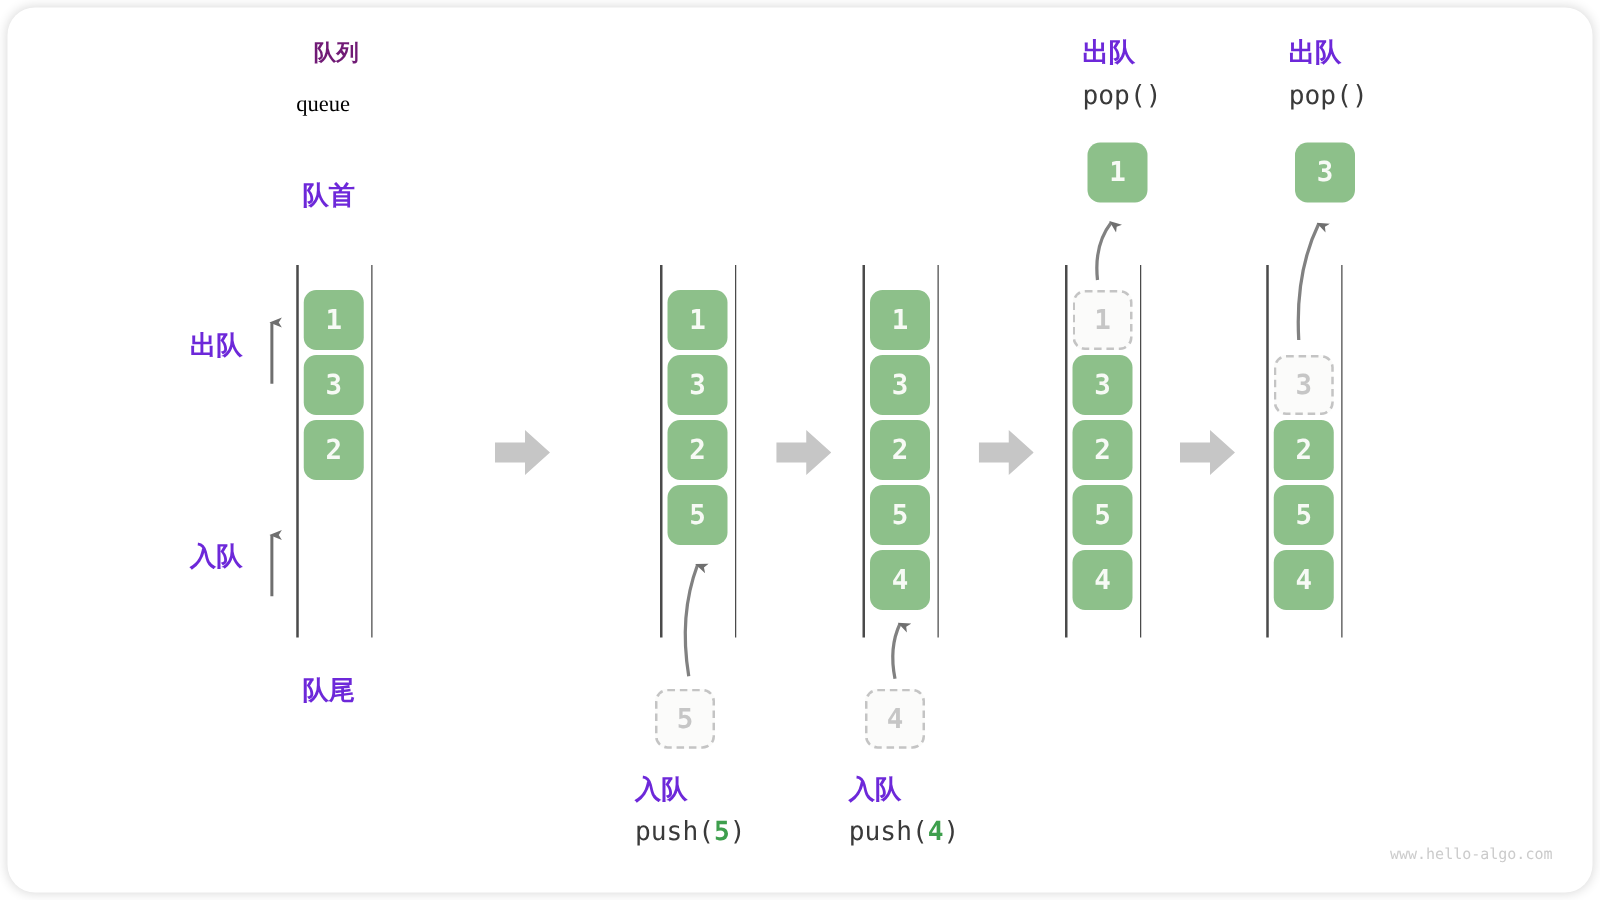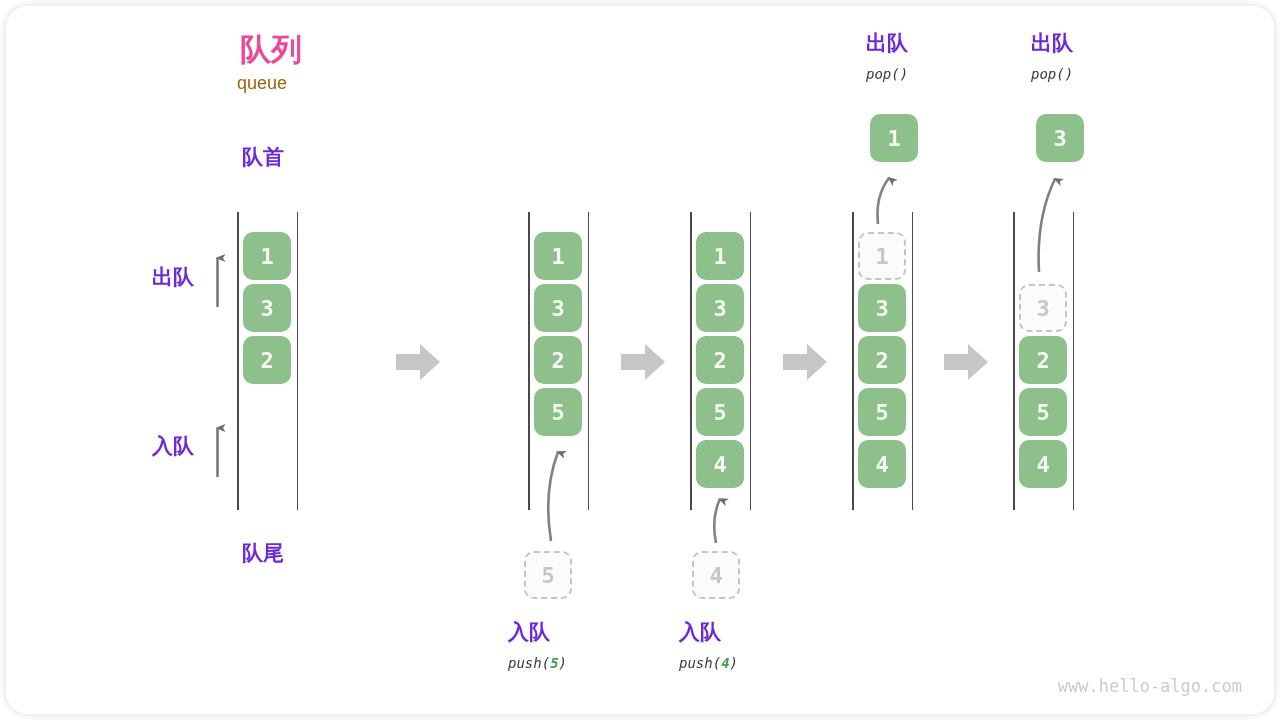--- a/index.html
+++ b/index.html
@@ -7,44 +7,44 @@
     position:relative;width:1280px;height:720px;overflow:hidden;
     font-family:"Liberation Sans",sans-serif;background:#fff;
   }
   .card{
     position:absolute;left:6px;top:6px;right:6px;bottom:6px;
     background:#ffffff;border-radius:22px;
     box-shadow:0 0 9px rgba(0,0,0,0.16);
   }
   .abs{position:absolute;}
   .zh{font-weight:bold;color:#6d28d9;font-size:21px;line-height:1.1;}
-  .mono{font-family:"DejaVu Sans Mono",monospace;color:#3a3a3a;font-size:14px;line-height:1.1;font-style:italic;}
-  .title-zh{font-size:31px;font-weight:bold;color:#ec4899;line-height:1.1;}
-  .title-en{font-family:Liberation Sans, sans-serif;font-size:18px;color:#a16207;line-height:1.1;}
+  .mono{font-family:"DejaVu Sans Mono",monospace;color:#3a3a3a;font-size:21px;line-height:1.1;}
+  .title-zh{font-size:18px;font-weight:bold;color:#701a75;line-height:1.1;margin-left:11px;}
+  .title-en{font-family:Liberation Serif, serif;font-size:18px;color:#000000;line-height:1.1;}
   .green-arg{color:#3e9f4d;font-weight:bold;}
   .queue-col{position:absolute;top:212px;width:61px;height:298px;}
   .wall{position:absolute;top:0;width:1.5px;height:100%;background:#4a4a4a;}
   .wall.left{left:0;}
   .wall.right{right:0;}
   .qbox{
     position:absolute;left:6px;width:48px;height:48px;border-radius:10px;
     background:#8dc08a;color:#f7faf5;display:flex;align-items:center;justify-content:center;
     font-family:"DejaVu Sans Mono",monospace;font-size:22px;font-weight:bold;
   }
   .ghost-box{
     position:absolute;width:48px;height:48px;border-radius:10px;box-sizing:border-box;
     border:2px dashed #c4c4c4;background:#fbfbfa;color:#c6c6c6;
     display:flex;align-items:center;justify-content:center;
     font-family:"DejaVu Sans Mono",monospace;font-size:22px;font-weight:bold;
   }
   .op-label{position:absolute;}
   .op-label .zh{display:block;margin-bottom:11px;}
   .watermark{
     position:absolute;right:38px;top:676px;
-    font-family:"DejaVu Sans Mono",monospace;font-size:17px;color:#cbcbcb;margin-left:28px;
+    font-family:"DejaVu Sans Mono",monospace;font-size:12px;color:#cbcbcb;margin-left:28px;
   }
   svg{display:block;}
   .overlay{position:absolute;left:0;top:0;pointer-events:none;}
 </style>
 </head>
 <body>
 
 <div class="canvas">
   <div class="card"></div>
 

